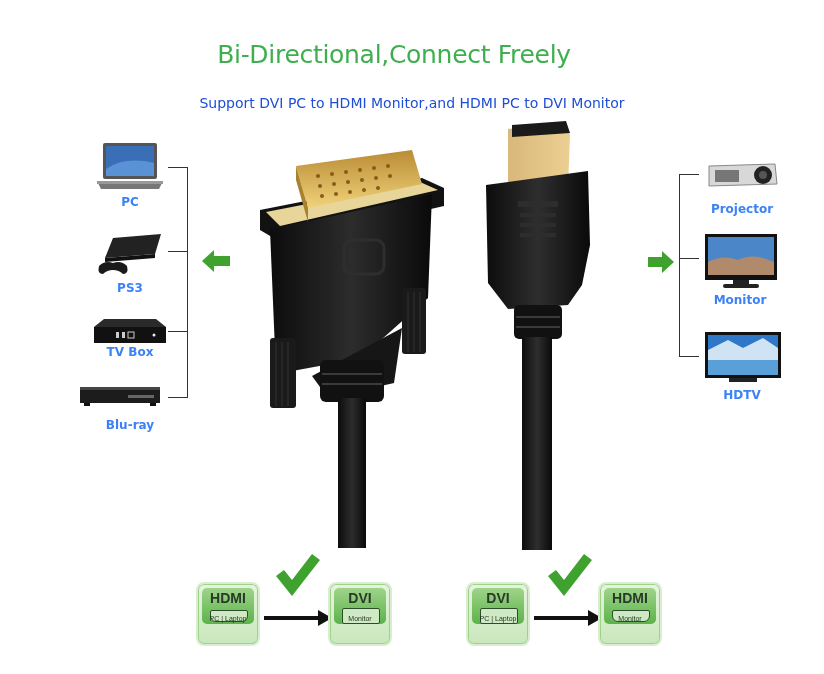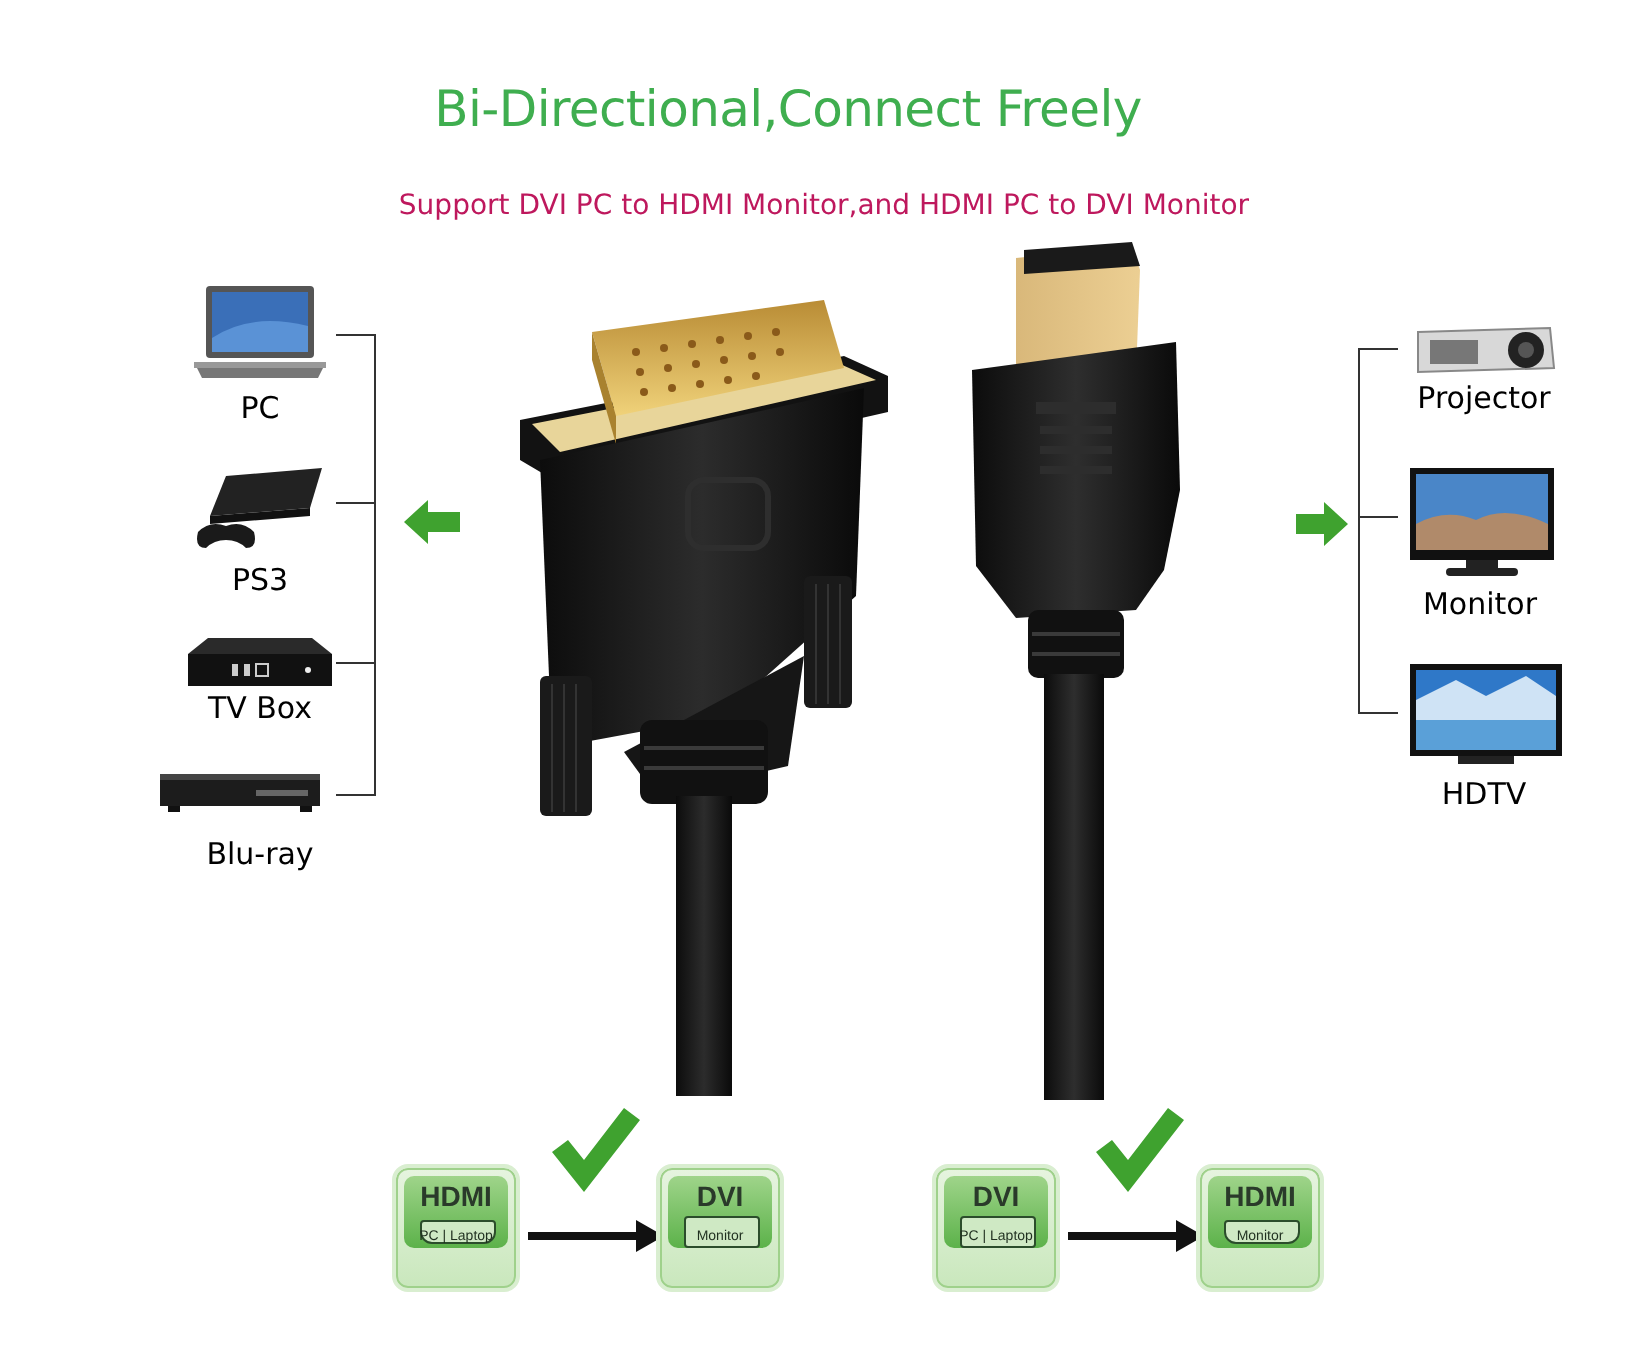--- a/index.html
+++ b/index.html
@@ -1,20 +1,20 @@
 <!DOCTYPE html>
 <html><head>
 <meta charset="utf-8">
 <style>
   html,body{margin:0;padding:0;background:#fff;}
   body{width:824px;height:674px;position:relative;overflow:hidden;font-family:"DejaVu Sans","Liberation Sans",sans-serif;}
   .abs{position:absolute;}
   .title{left:0;width:788px;top:40px;text-align:center;color:#3fae4f;font-size:25px;font-weight:normal;letter-spacing:-0.3px;}
-  .subtitle{left:0;width:824px;top:95px;text-align:center;color:#be185d;font-size:14px;}
-  .dev-label{font-size:15px;color:#000000;text-align:center;width:90px;}
+  .subtitle{left:0;width:824px;top:95px;text-align:center;color:#1d4ed8;font-size:14px;}
+  .dev-label{font-size:12px;color:#3b82f6;text-align:center;width:90px;font-weight:bold;}
   .bracket-v{background:#333;width:1px;}
   .bracket-h{background:#333;height:1px;}
   .badge{width:60px;height:60px;border-radius:8px;background:linear-gradient(#e6f4df,#c9e7bc);border:2px solid #d9eed0;box-shadow:0 0 0 1px #9fd18b inset;}
   .badge-inner{position:absolute;left:4px;top:4px;width:52px;height:36px;border-radius:5px;background:linear-gradient(#9fd48a,#5cb24a);}
   .badge-title{position:absolute;left:0;width:52px;top:2px;text-align:center;font-weight:bold;font-size:14px;color:#2a3a2a;font-family:"Liberation Sans",sans-serif;}
   .badge-foot{position:absolute;left:0;width:52px;bottom:2px;text-align:center;font-size:7px;color:#1f2f1f;font-family:"Liberation Sans",sans-serif;}
   .badge-port{position:absolute;left:8px;top:20px;width:36px;height:14px;border:1px solid #2b4d2b;border-radius:2px;background:#cfe9c4;}
   .flow-arrow{height:4px;background:#111;}
   .flow-head{width:0;height:0;border-top:8px solid transparent;border-bottom:8px solid transparent;border-left:14px solid #111;}
 </style>
@@ -172,21 +172,21 @@
   <div class="abs bracket-h" style="left:4px;top:24px;width:20px"></div>
   <div class="abs bracket-h" style="left:4px;top:108px;width:20px"></div>
   <div class="abs bracket-h" style="left:4px;top:206px;width:20px"></div>
 
   <svg class="abs" style="left:30px;top:10px" width="75" height="30" viewBox="0 0 75 30">
     <path d="M4 6 L70 4 L72 24 L4 26Z" fill="#d8d8d8" stroke="#888"></path>
     <rect x="10" y="10" width="24" height="12" fill="#777"></rect>
     <circle cx="58" cy="15" r="9" fill="#222"></circle>
     <circle cx="58" cy="15" r="4" fill="#555"></circle>
   </svg>
-  <div class="abs dev-label" style="left:22px;top:40px">Projector</div>
+  <div class="abs dev-label" style="left:22px;top:52px">Projector</div>
 
   <svg class="abs" style="left:28px;top:82px" width="76" height="60" viewBox="0 0 76 60">
     <rect x="2" y="2" width="72" height="46" fill="#111"></rect>
     <rect x="5" y="5" width="66" height="38" fill="#4a86c8"></rect>
     <path d="M5 30 Q20 22 35 28 Q50 20 71 30 L71 43 L5 43Z" fill="#b08a6a"></path>
     <rect x="30" y="48" width="16" height="4" fill="#222"></rect>
     <rect x="20" y="52" width="36" height="4" rx="2" fill="#222"></rect>
   </svg>
   <div class="abs dev-label" style="left:20px;top:143px">Monitor</div>
 

